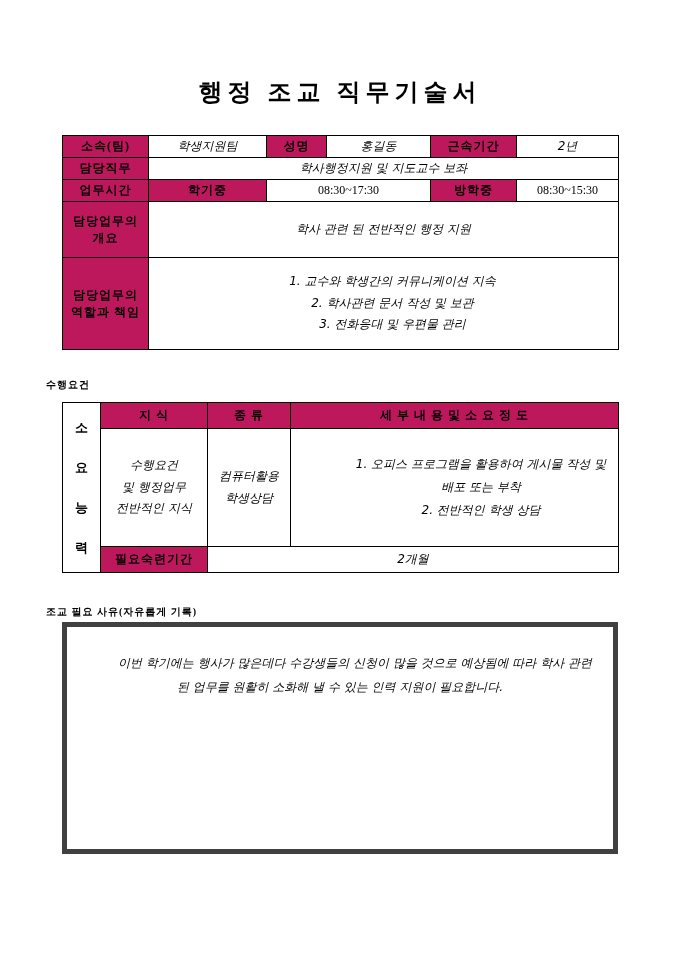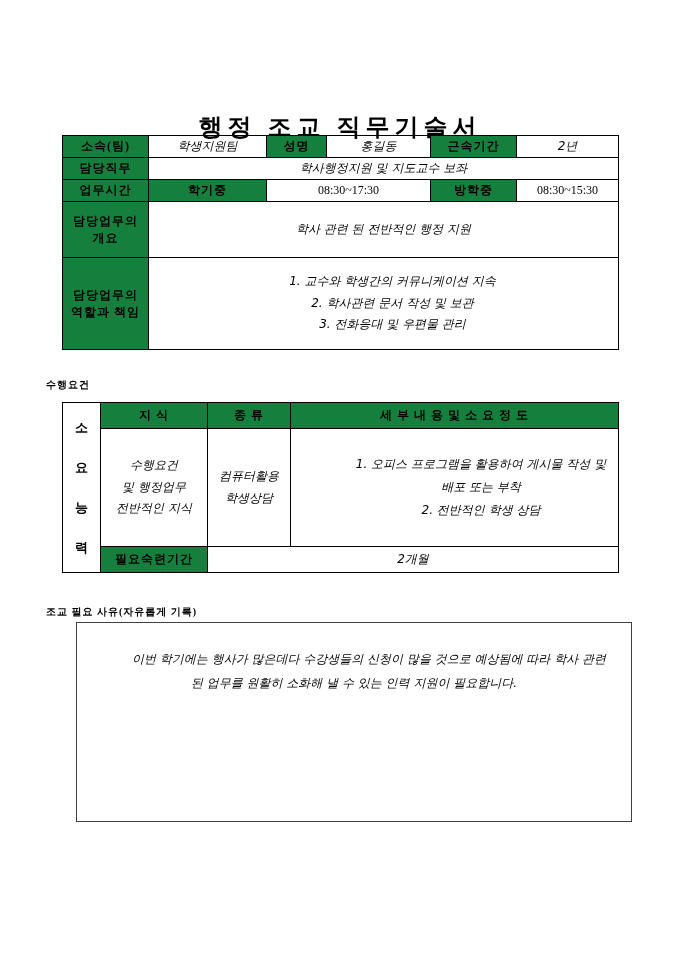--- a/index.html
+++ b/index.html
@@ -9,33 +9,32 @@
     font-family:"Liberation Serif", serif;
     color:#000;
     position:relative;
   }
   .page { position:absolute; inset:0; }
 
   .doc-title {
     position:absolute; top:76px; left:0; width:100%;
     text-align:center; font-size:24px; font-weight:bold;
     letter-spacing:5px;
-    margin-top:35px;
   }
 
   table { border-collapse:collapse; table-layout:fixed; position:absolute; }
   td {
     border:1px solid #000;
     font-size:12px;
     padding:2px 5px;
     vertical-align:middle;
     overflow:hidden;
   }
   .hdr {
-    background:#15803d;
+    background:#be185d;
     text-align:center;
     font-weight:bold;
     letter-spacing:1px;
   }
   .center { text-align:center; }
   .hand {
     font-family:"DejaVu Sans", sans-serif;
     font-style:italic;
     font-size:12px;
     text-align:center;
@@ -59,23 +58,23 @@
     font-size:13px;
     padding:0;
   }
   .vert-stack {
     display:flex; flex-direction:column;
     justify-content:space-around; align-items:center;
     height:160px;
   }
 
   #reason-box {
-    position:absolute; top:622px; left:76px;
-    width:556px; height:200px;
-    border:1px solid #404040;
+    position:absolute; top:622px; left:62px;
+    width:556px; height:232px;
+    border:5px solid #404040;
   }
   #reason-text {
     margin:24px 20px 0 20px;
     line-height:2.0;
     text-indent:30px;
     font-size:12px;
   }
 
   .roles-list .line { padding-left:18px; }
   .detail-list .line { line-height:1.9;margin-left:44px; }

